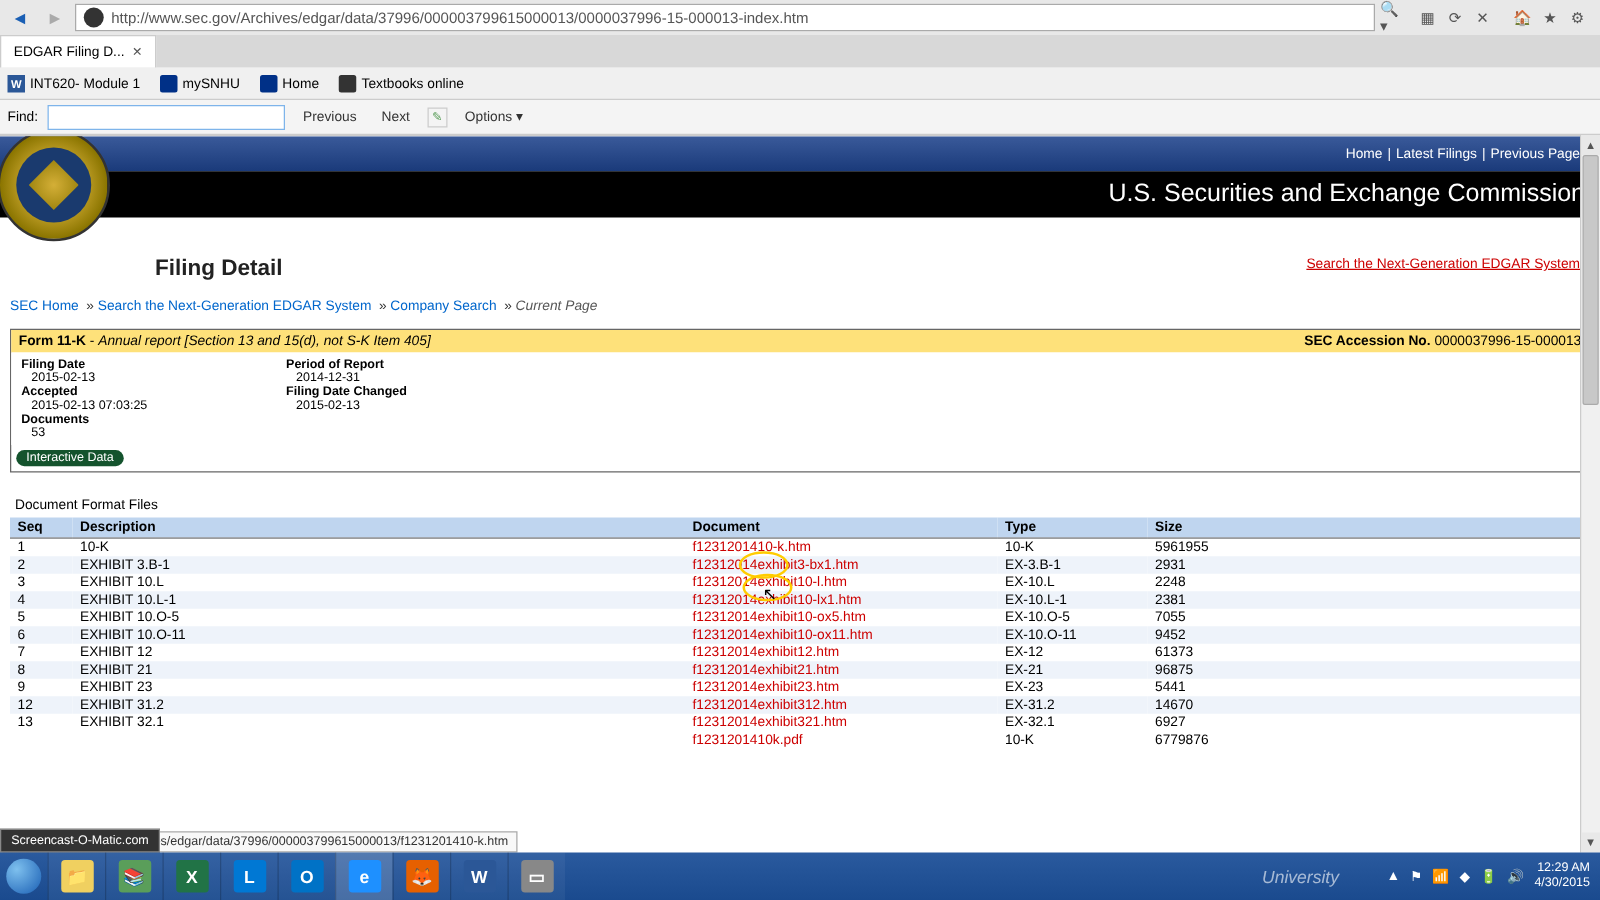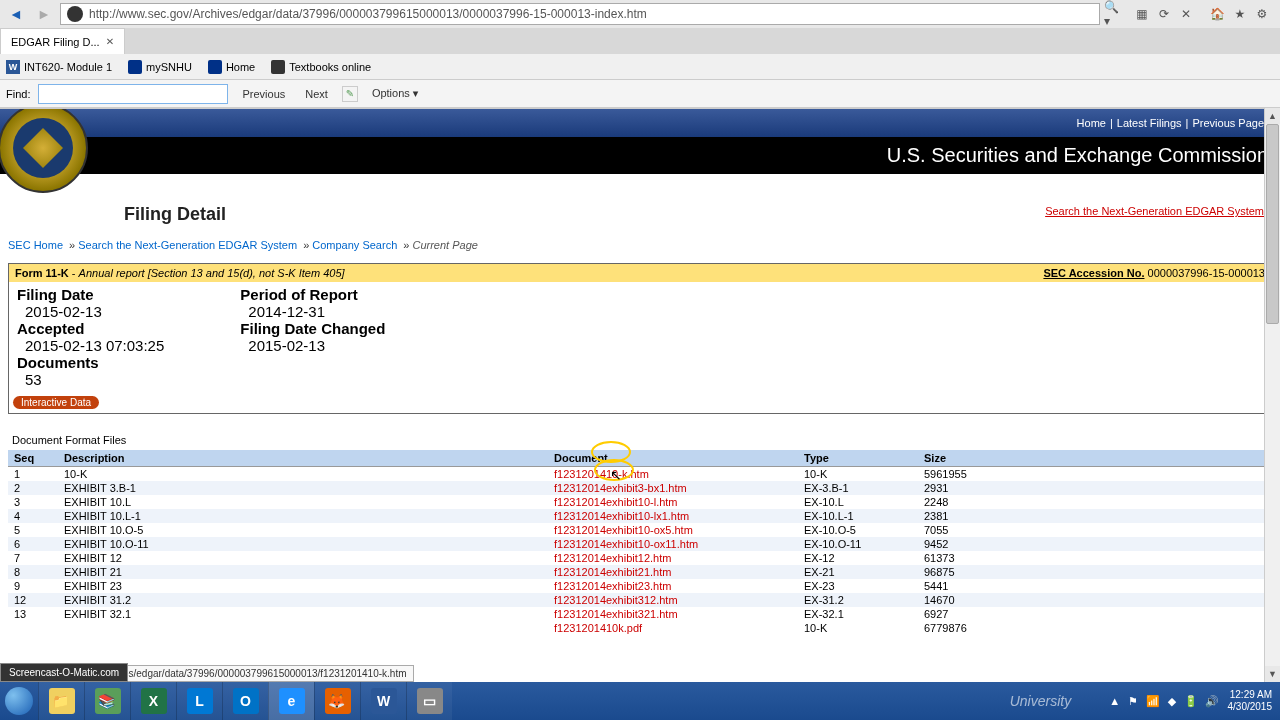--- a/index.html
+++ b/index.html
@@ -47,26 +47,26 @@
 
 .breadcrumb { padding: 14px 4px 8px; font-size: 11px; }
 .breadcrumb a { color: #0066cc; text-decoration: none; }
 .breadcrumb .sep { color: #333; margin: 0 3px; }
 .breadcrumb .current { font-style: italic; color: #555; }
 
 .info-box { border: 1px solid #666; margin: 4px 4px 8px; }
 .form-hdr { background: #fee17a; padding: 3px 6px; font-size: 11px; display: flex; justify-content: space-between; }
 .form-hdr .form-name { font-weight: bold; }
 .form-hdr .form-desc { font-style: italic; }
-.form-hdr .acc-no { font-weight: bold; text-decoration: underline; }
+.form-hdr .acc-no { font-weight: bold; }
 .form-hdr .acc-val { font-weight: normal; }
-.info-grid { display: flex; gap: 76px; padding: 4px 8px; font-size: 15px; background: #fff; }
+.info-grid { display: flex; gap: 111px; padding: 4px 8px; font-size: 10px; background: #fff; }
 .info-col .lbl { font-weight: bold; }
 .info-col .val { margin-left: 8px; }
-.interactive-btn { display: inline-block; background: #c2410c; color: #fff; font-size: 10px; padding: 1px 8px; border-radius: 8px; margin: 2px 4px 4px; cursor: pointer; }
+.interactive-btn { display: inline-block; background: #14532d; color: #fff; font-size: 10px; padding: 1px 8px; border-radius: 8px; margin: 2px 4px 4px; cursor: pointer; }
 
 .doc-section { padding: 4px; }
 .doc-title { font-size: 11px; padding: 8px 4px 4px; }
 .doc-table { width: 100%; border-collapse: collapse; font-size: 11px; }
 .doc-table th { background: #bfd5ef; text-align: left; padding: 2px 6px; font-weight: bold; border-bottom: 1px solid #999; }
 .doc-table td { padding: 1px 6px; }
 .doc-table tr.alt td { background: #eef3fa; }
 .doc-table a { color: #cc0000; text-decoration: none; }
 .doc-table th.seq, .doc-table td.seq { width: 50px; }
 .doc-table th.desc, .doc-table td.desc { width: 490px; }

